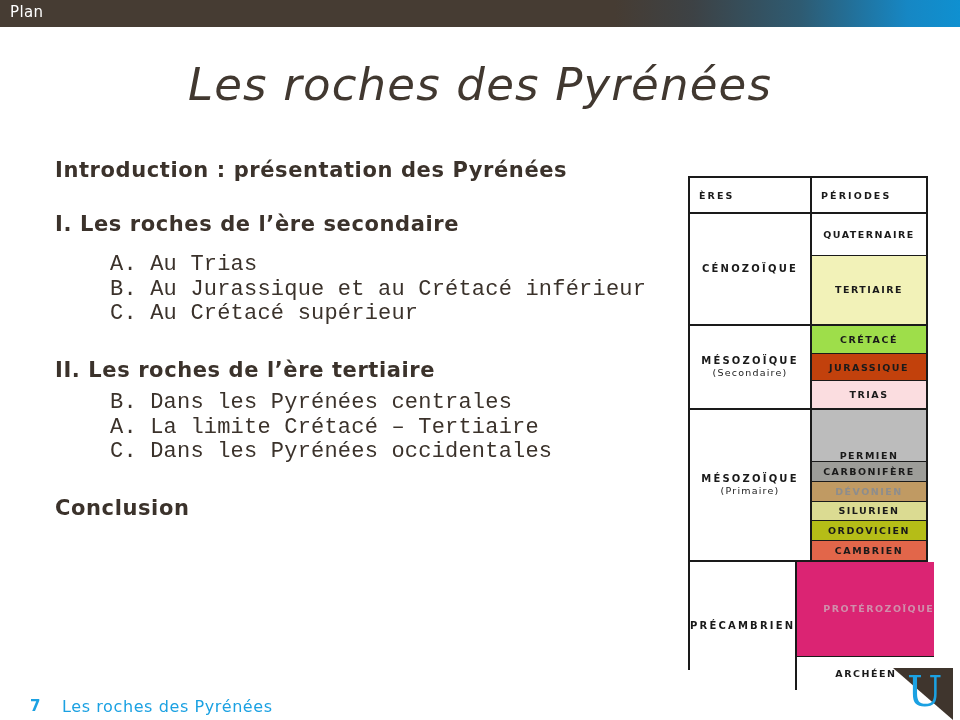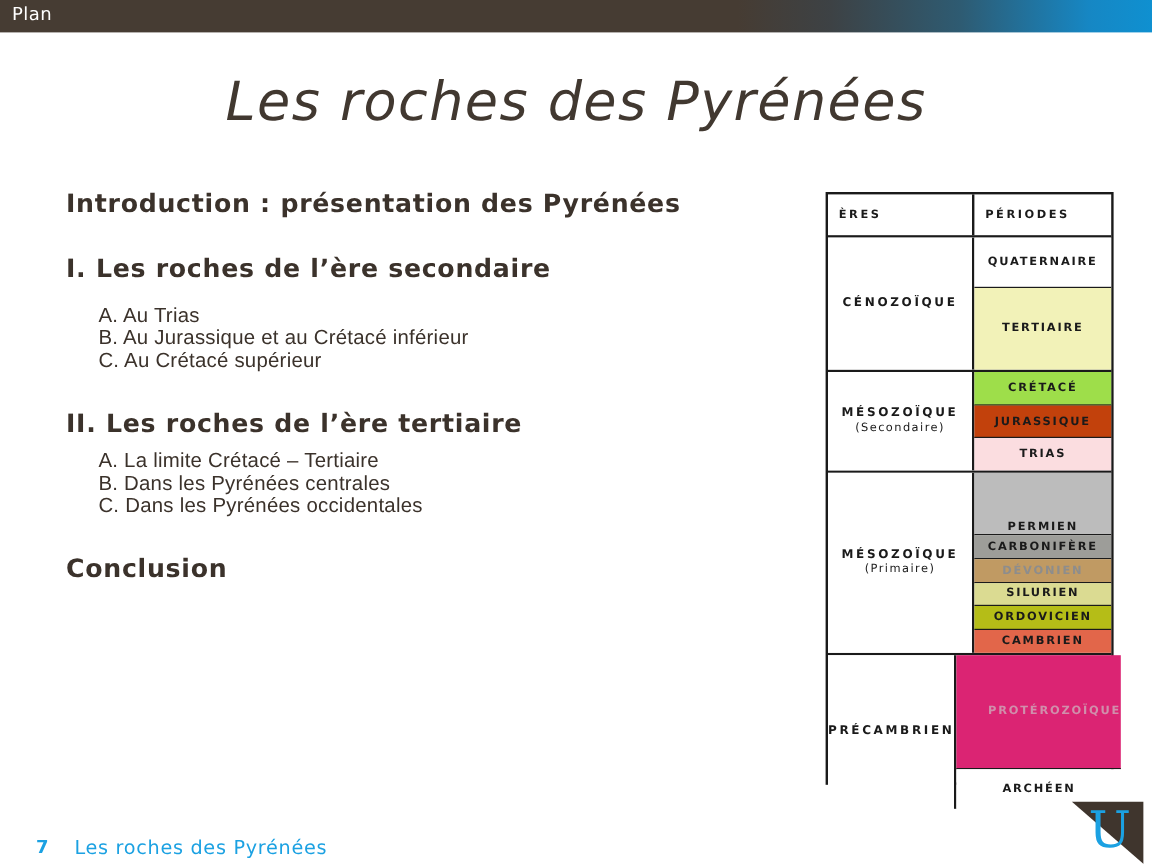--- a/index.html
+++ b/index.html
@@ -57,35 +57,35 @@
     color: #3b322b;
   }
   .ol-head {
     font-size: 21px;
     font-weight: bold;
     letter-spacing: 0.6px;
     line-height: 1.0;
     font-family: "DejaVu Sans", sans-serif;
   }
   .ol-sub {
-    font-size: 17px;
+    font-size: 22px;
     font-weight: 400;
     letter-spacing: 0.2px;
     line-height: 1.12;
-    margin-left: 27px;
-    font-family: Liberation Sans, sans-serif;
+    margin-left: 55px;
+    font-family: Liberation Mono, monospace;
   }
   .gap-lg { height: 33px; }
   .gap-md { height: 18px; }
   .gap-sm { height: 10px; }
 
   
   .geo-table {
     position: absolute;
-    left: 688px; top: 160px;
+    left: 688px; top: 176px;
     width: 240px; height: 494px;
     border: 2px solid #1a1a1a;
     box-sizing: border-box;
     background: #ffffff;
     display: flex;
     flex-direction: column;
   }
   .geo-headrow {
     display: flex;
     height: 34px;
@@ -218,22 +218,22 @@
   <div class="ol-head">Introduction : présentation des Pyrénées</div>
   <div class="gap-lg"></div>
   <div class="ol-head">I. Les roches de l’ère secondaire</div>
   <div class="gap-md"></div>
   <div class="ol-sub">A. Au Trias</div>
   <div class="ol-sub">B. Au Jurassique et au Crétacé inférieur</div>
   <div class="ol-sub">C. Au Crétacé supérieur</div>
   <div class="gap-lg"></div>
   <div class="ol-head">II. Les roches de l’ère tertiaire</div>
   <div class="gap-sm"></div>
+  <div class="ol-sub">B. Dans les Pyrénées centrales</div>
   <div class="ol-sub">A. La limite Crétacé – Tertiaire</div>
-  <div class="ol-sub">B. Dans les Pyrénées centrales</div>
   <div class="ol-sub">C. Dans les Pyrénées occidentales</div>
   <div class="gap-lg"></div>
   <div class="ol-head">Conclusion</div>
 </div>
 
 <div class="geo-table">
   <div class="geo-headrow">
     <div class="h-era">
       <span class="hdr-text">ÈRES</span>
     </div>

